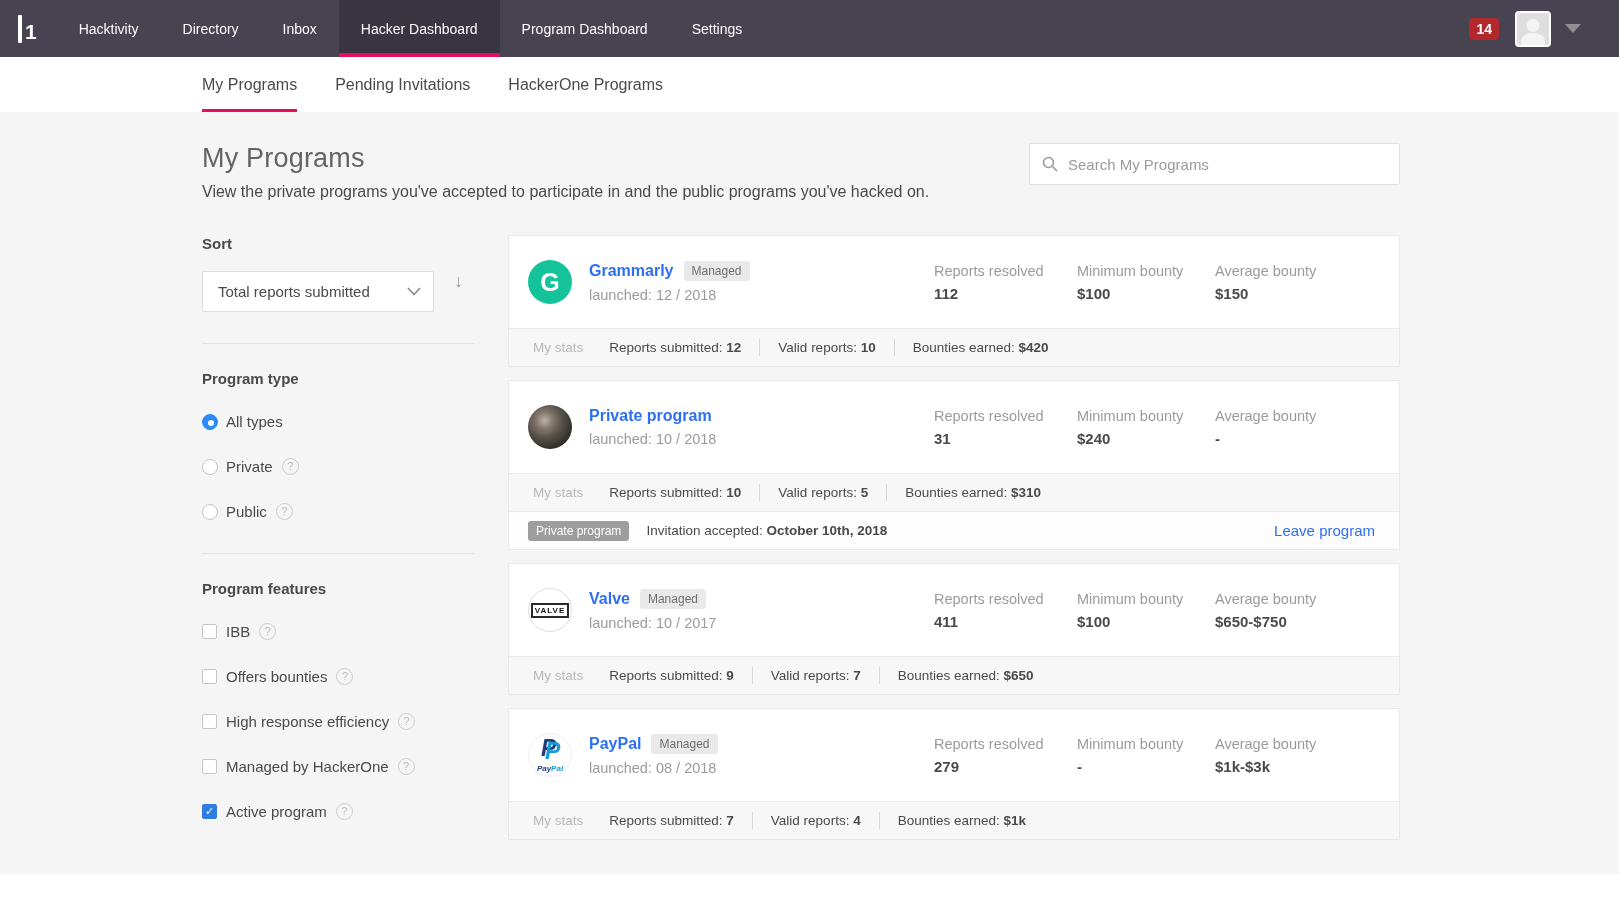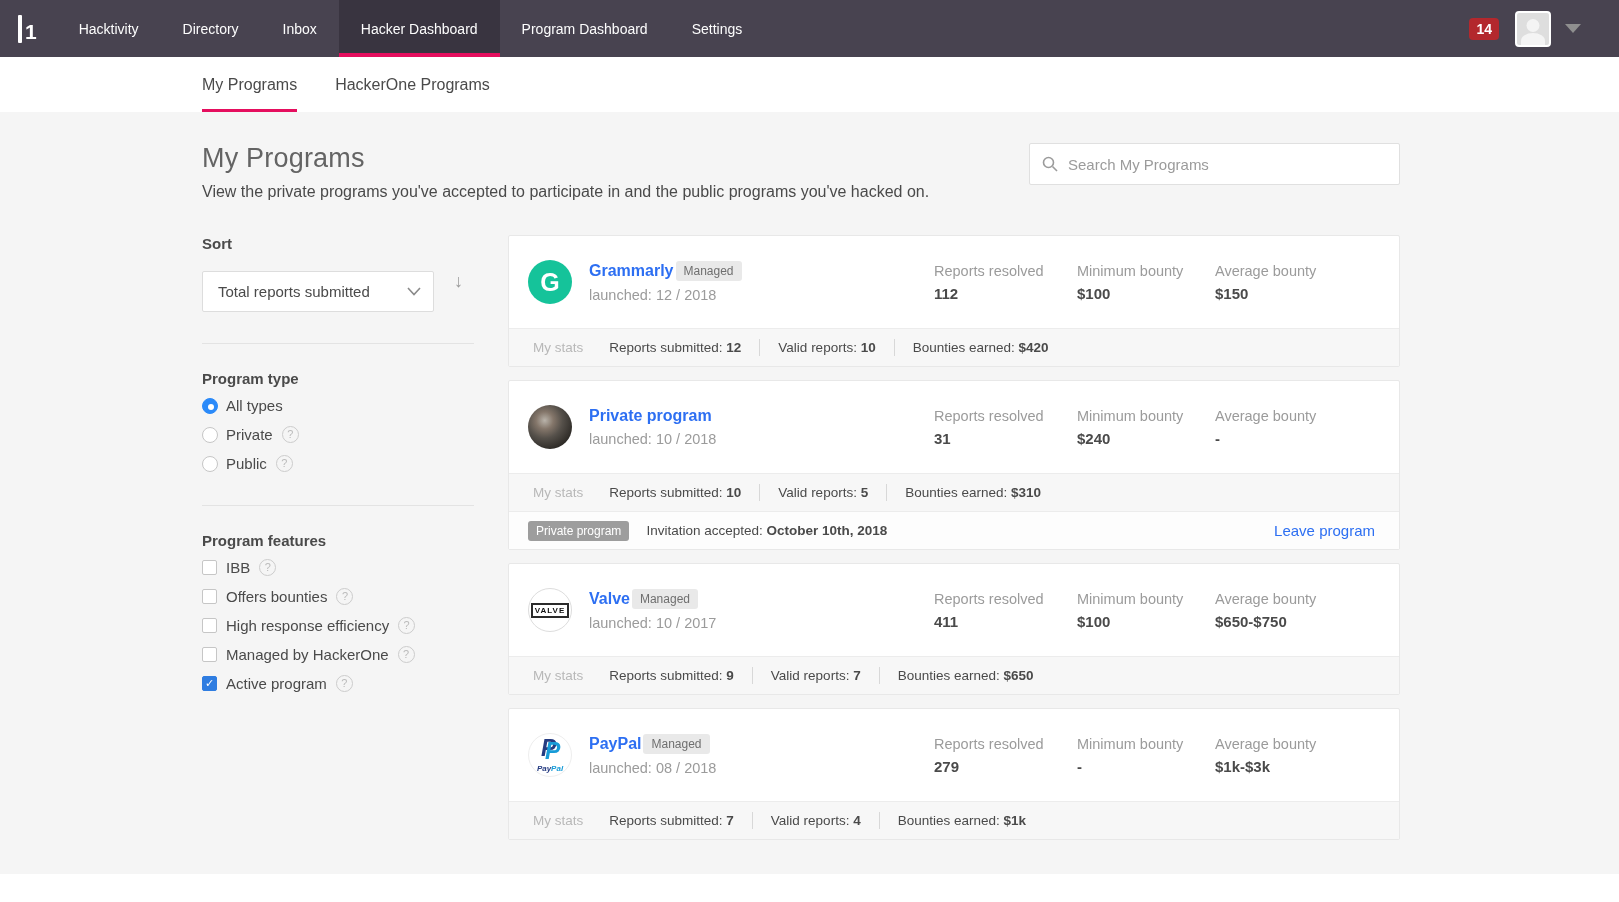--- a/index.html
+++ b/index.html
@@ -41,21 +41,21 @@
   
   .sidebar { width:272px; flex:0 0 272px; }
   .side-heading { font-size:15px; font-weight:bold; color:#4a4a4a; }
   .sort-row { display:flex; align-items:flex-start; margin-top:19px; }
   .select-box { width:232px; height:41px; background:#fff; border:1px solid #ddd; border-radius:2px; display:flex; align-items:center; padding:0 12px 0 15px; cursor:pointer; }
   .select-label { font-size:15px; color:#4a4a4a; }
   .select-chevron { margin-left:auto; }
   .sort-dir { margin-left:20px; color:#9b9b9b; font-size:18px; cursor:pointer; }
   .divider { height:1px; background:#e3e3e3; margin:31px 0 0 0; }
   .group { margin-top:26px; }
-  .opt-row { display:flex; align-items:center; margin-top:8px; height:21px; cursor:pointer; }
+  .opt-row { display:flex; align-items:center; margin-top:24px; height:21px; cursor:pointer; }
   .radio { width:16px; height:16px; border-radius:50%; border:1px solid #c6c6c6; background:#fff; margin-right:8px; position:relative; flex:0 0 16px; }
   .radio.on { background:#2b8af9; border-color:#2b8af9; }
   .radio.on:after { content:""; position:absolute; left:5px; top:5px; width:6px; height:6px; border-radius:50%; background:#fff; }
   .checkbox { width:15px; height:15px; border-radius:2px; border:1px solid #c6c6c6; background:#fff; margin-right:9px; flex:0 0 15px; font-size:11px; line-height:13px; text-align:center; color:#fff; }
   .checkbox.on { background:#2f7de1; border-color:#2f7de1; }
   .opt-label { font-size:15px; color:#4a4a4a; }
   .help { width:17px; height:17px; border-radius:50%; border:1px solid #cccccc; color:#bbbbbb; font-size:11px; line-height:15px; text-align:center; margin-left:9px; cursor:pointer; }
 
   
   .main-col { flex:1; margin-left:34px; }
@@ -67,21 +67,21 @@
   .logo-valve { background:#fff; border:1px solid #ddd; display:flex; align-items:center; justify-content:center; }
   .valve-box { border:2px solid #2a2a2a; color:#111; font-size:8px; font-weight:bold; letter-spacing:1px; padding:1px 2px; line-height:9px; }
   .logo-paypal { background:#fff; border:1px solid #eee; }
   .pp-p { position:absolute; font-style:italic; font-weight:bold; font-size:23px; line-height:1; }
   .pp-p-dark { color:#253b80; left:12px; top:3px; }
   .pp-p-light { color:#179bd7; left:16px; top:6px; }
   .pp-word { position:absolute; bottom:3px; left:0; width:100%; text-align:center; font-size:8px; font-style:italic; font-weight:bold; }
   .pp-word .w1 { color:#253b80; } .pp-word .w2 { color:#179bd7; }
   .name-row { display:flex; align-items:center; }
   .prog-name { font-size:16px; font-weight:bold; color:#2d6ff2; text-decoration:none; cursor:pointer; }
-  .managed-badge { background:#e9e9e9; color:#6f6f6f; font-size:12px; border-radius:3px; padding:3px 8px; margin-left:2px; }
+  .managed-badge { background:#e9e9e9; color:#6f6f6f; font-size:12px; border-radius:3px; padding:3px 8px; margin-left:10px; }
   .launched { font-size:14.5px; color:#9b9b9b; margin-top:6px; }
   .stat-cols { display:flex; margin-left:auto; }
   .stat-col { width:143px; }
   .stat-col:nth-child(2) { width:138px; }
   .stat-col:last-child { width:160px; }
   .stat-label { font-size:14.5px; color:#9b9b9b; }
   .stat-value { font-size:15px; font-weight:bold; color:#4a4a4a; margin-top:6px; }
   .card-footer { border-top:1px solid #ececec; background:#f7f7f7; display:flex; align-items:center; height:38px; padding:0 24px;text-align:center; }
   .mystats { font-size:13.5px; color:#b8b8b8; margin-right:26px; }
   .fitem { font-size:13.5px; color:#4a4a4a; }
@@ -118,20 +118,21 @@
       <span class="avatar-box">
         <span class="avatar-head"></span>
         <span class="avatar-body"></span>
       </span>
       <span class="caret-down"></span>
     </div>
   </div>
 
   <div class="tabbar" id="tabbar">
       <div class="tab active">My Programs</div>
+      <div class="tab">Pending Invitations</div>
       <div class="tab">HackerOne Programs</div>
     </div>
 
   <div class="content">
     <div class="page-head">
       <div>
         <div class="page-title">My Programs</div>
         <div class="page-desc">View the private programs you've accepted to participate in and the public programs you've hacked on.</div>
       </div>
       <div class="search-wrap">

